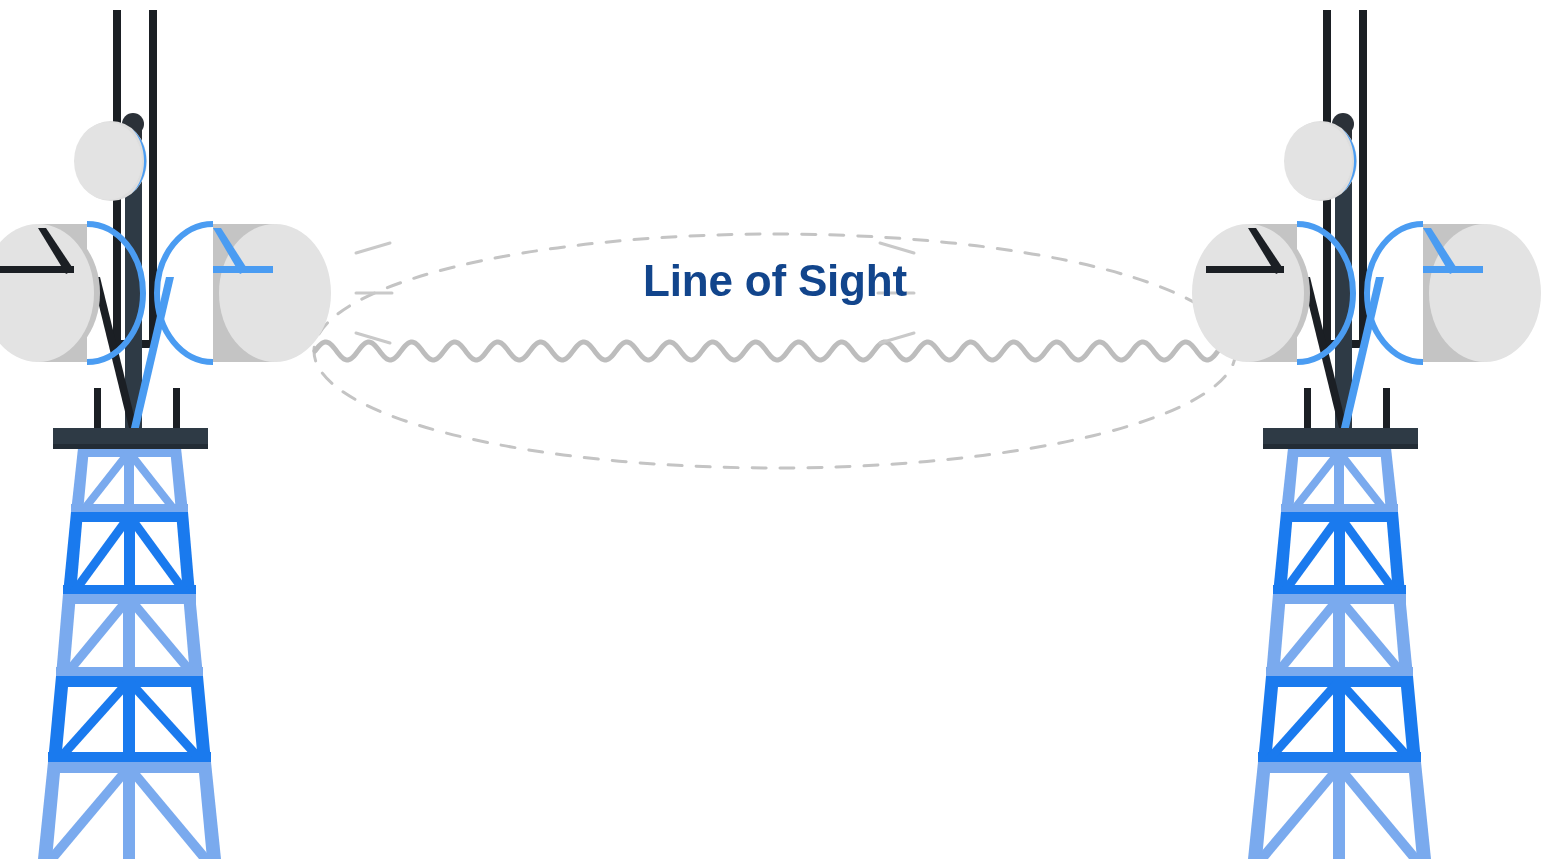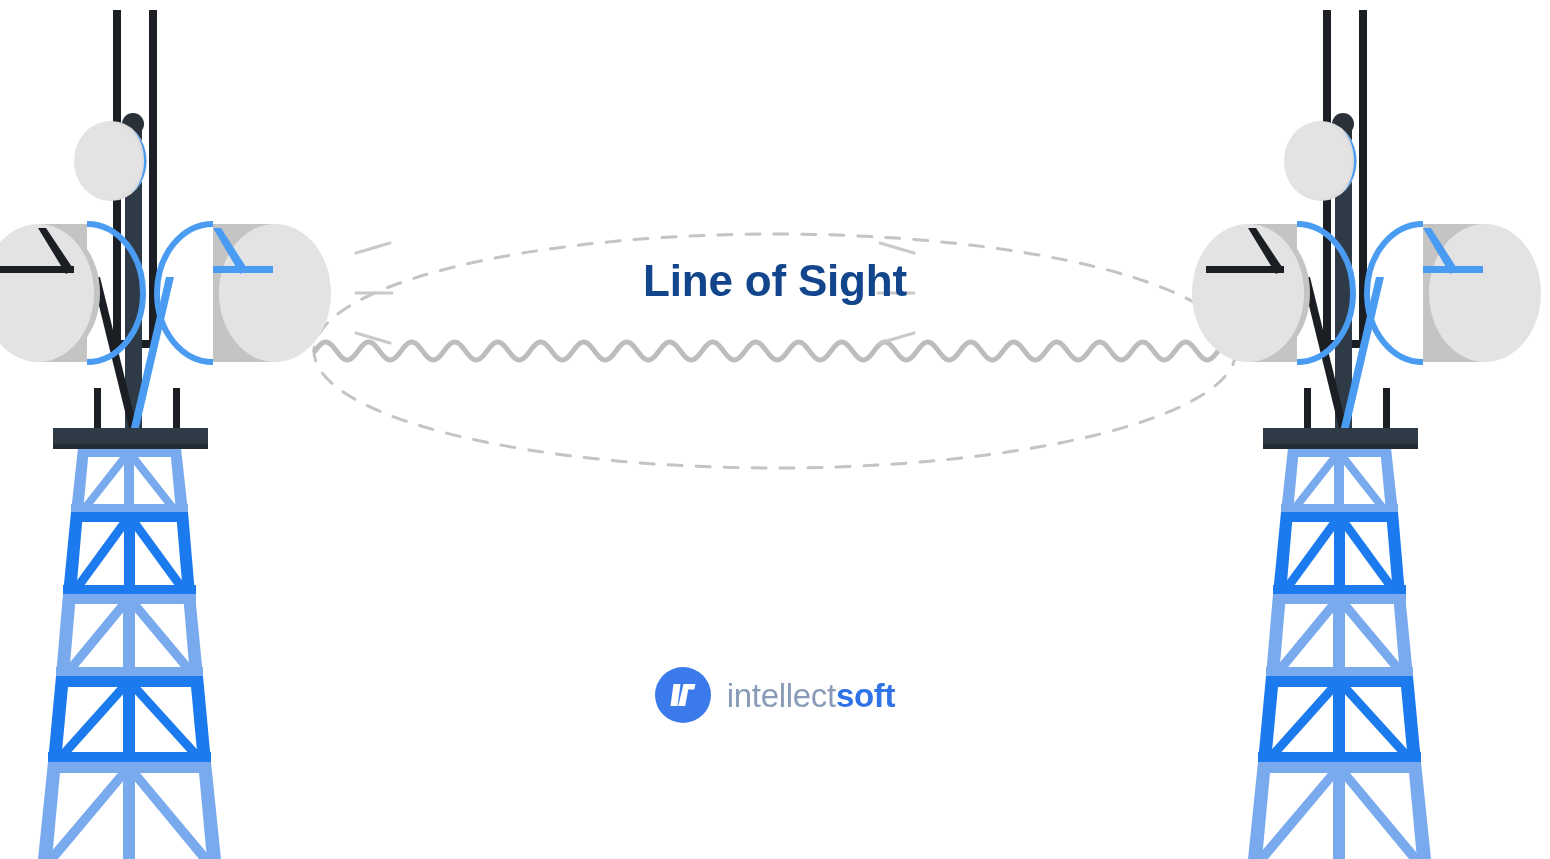--- a/index.html
+++ b/index.html
@@ -218,25 +218,14 @@
         <use href="#rays" x="300" y="0"></use>
       </g>
       <use href="#tower"></use>
     </g>
 
   </svg>
 
   <div class="lbl" id="label-los" style="color: rgb(18, 69, 140);">Line of Sight</div>
 
 
-  <div id="logo">
-    <svg id="logo-mark" viewBox="0 0 56 56" xmlns="http://www.w3.org/2000/svg">
-      <circle cx="28" cy="28" r="28" fill="#3b7aea"></circle>
-
-      <polygon points="18.5,17 25.5,17 22.5,39 15.5,39" fill="#ffffff"></polygon>
-      <polygon points="28.5,17 40.5,17 39.2,22.6 33.2,22.6 30.2,39 23.2,39" fill="#ffffff"></polygon>
-    </svg>
-    <div id="logo-wordmark">
-      <span id="logo-word-light" style="color: rgb(138, 155, 184);">intellect</span><span id="logo-word-bold" style="color: rgb(47, 115, 232);">soft</span>
-    </div>
-  </div>
 
 </div>
 
 </body></html>

